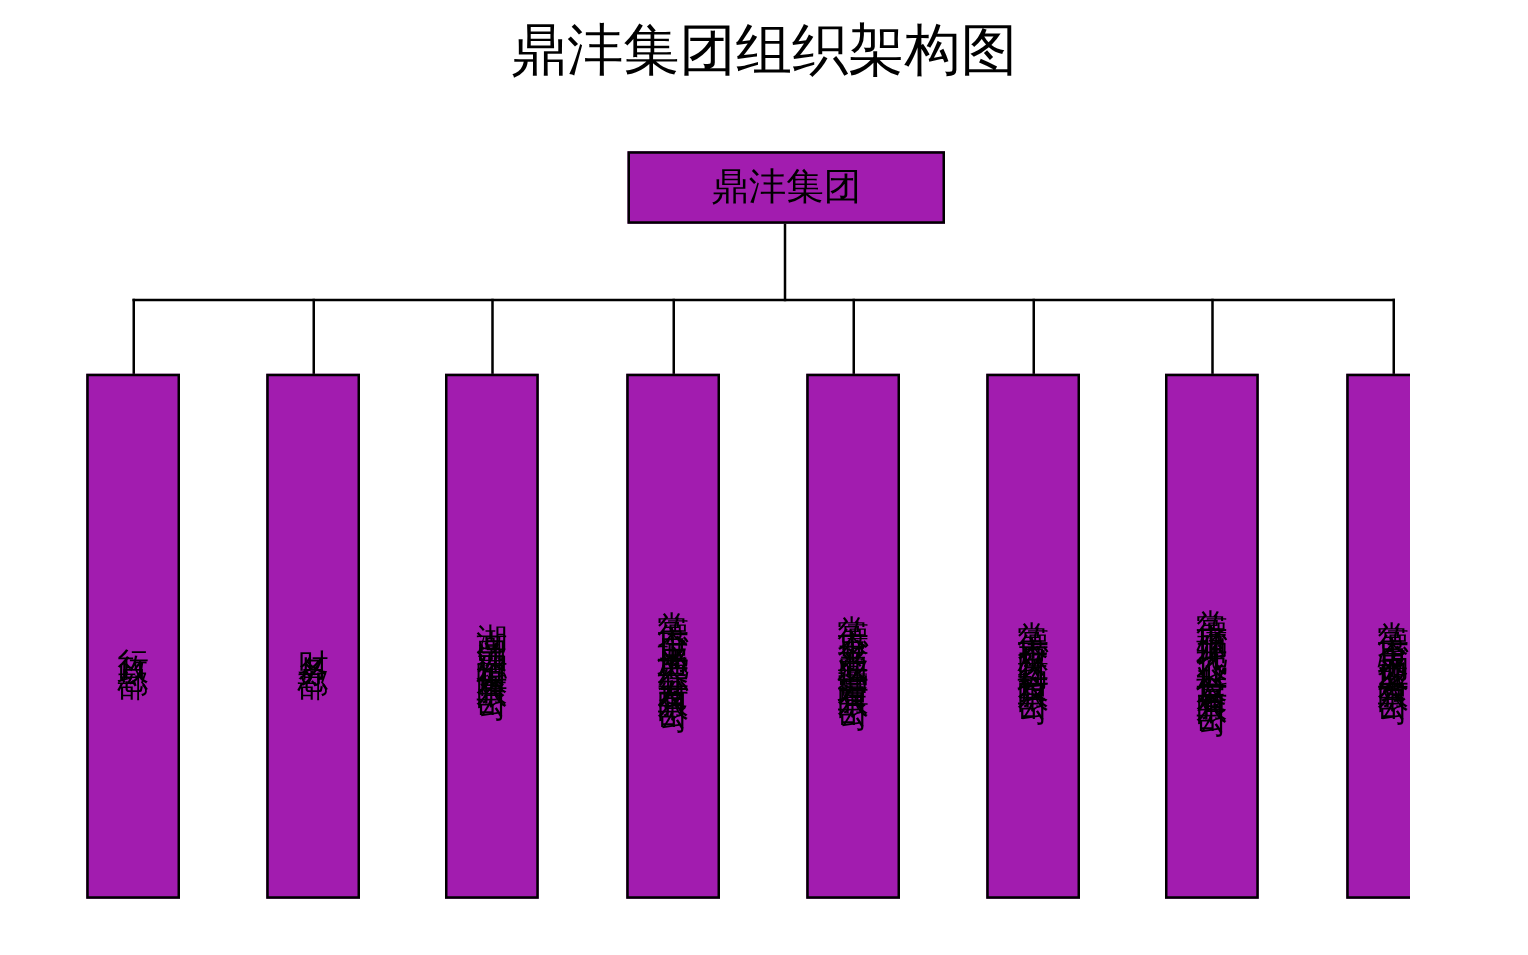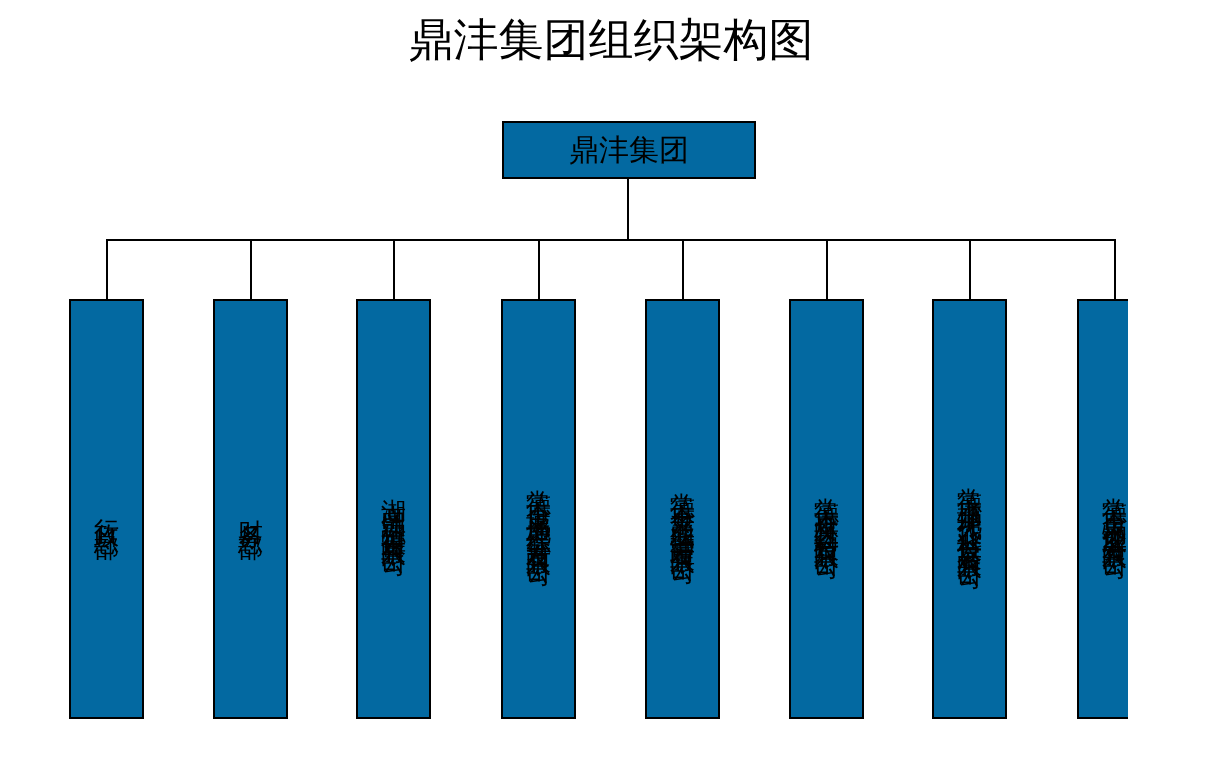--- a/index.html
+++ b/index.html
@@ -30,21 +30,21 @@
     color: #000000;
     letter-spacing: 0px;
     white-space: nowrap;
   }
 
   
   .node {
     position: absolute;
     box-sizing: border-box;
     border: 2px solid #000000;
-    background: #0369a1;
+    background: #a21caf;
   }
 
   .node-root {
     left: 502px;
     top: 121px;
     width: 254px;
     height: 58px;
     display: flex;
     align-items: center;
     justify-content: center;

